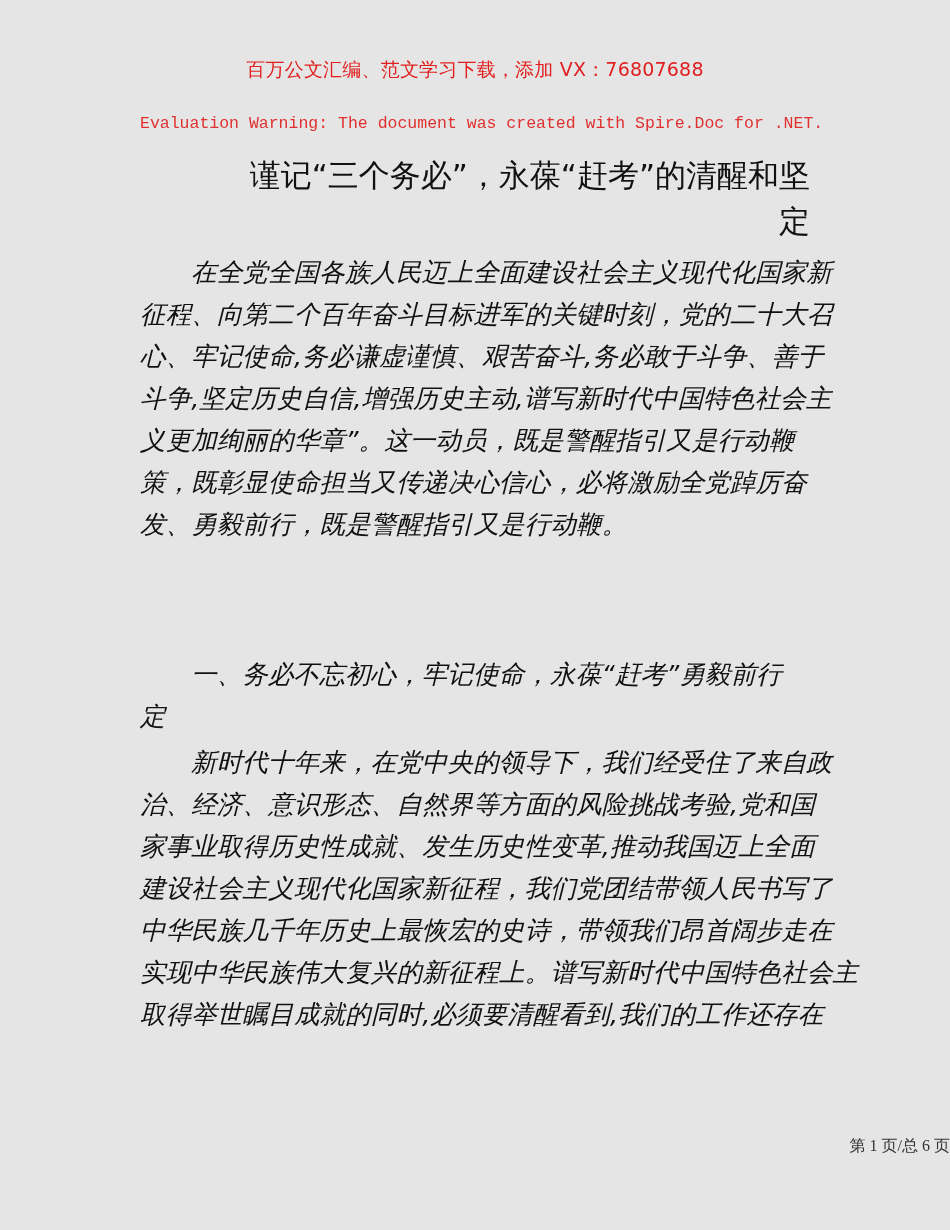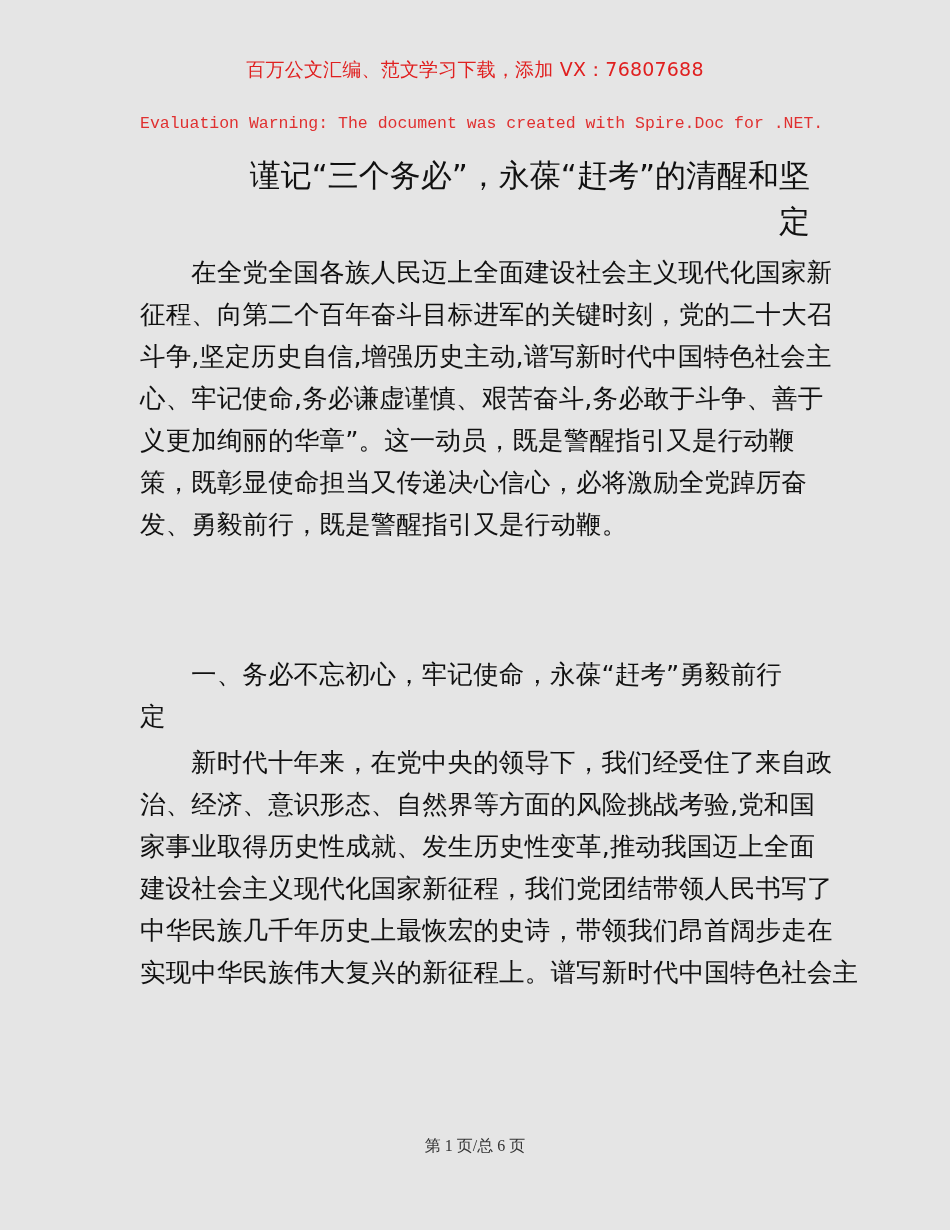--- a/index.html
+++ b/index.html
@@ -63,31 +63,32 @@
       width: 680px;
       font-size: 25.5px;
       color: #111111;
     }
     .body-text .line {
       display: block;
       height: 42px;
       line-height: 42px;
       white-space: nowrap;
       letter-spacing: 0.15px;
+      font-style: italic;
     }
     .indent { padding-left: 51px; }
     .para-1 { top: 251px; }
     .para-2 { top: 653px; }
     .para-3 { top: 741px; }
     .footer {
       position: absolute;
       top: 1136px;
       left: 0;
       width: 950px;
-      text-align: center;
+      text-align: right;
       font-family: "Liberation Serif", "DejaVu Serif", serif;
       font-size: 16px;
       line-height: 20px;
       color: #333333;
     }
   </style>
 </head>
 <body>
 
 <div class="page">
@@ -97,36 +98,37 @@
   <div class="eval-warning">Evaluation Warning: The document was created with Spire.Doc for .NET.</div>
 
   <h1 class="doc-title">
     <span class="line">谨记“三个务必”，永葆“赶考”的清醒和坚</span>
     <span class="line">定</span>
   </h1>
 
   <div class="body-text para-1">
     <span class="line indent">在全党全国各族人民迈上全面建设社会主义现代化国家新</span>
     <span class="line">征程、向第二个百年奋斗目标进军的关键时刻，党的二十大召</span>
+    <span class="line">心、牢记使命,务必谦虚谨慎、艰苦奋斗,务必敢于斗争、善于</span>
     <span class="line">斗争,坚定历史自信,增强历史主动,谱写新时代中国特色社会主</span>
-    <span class="line">心、牢记使命,务必谦虚谨慎、艰苦奋斗,务必敢于斗争、善于</span>
     <span class="line">义更加绚丽的华章”。这一动员，既是警醒指引又是行动鞭</span>
     <span class="line">策，既彰显使命担当又传递决心信心，必将激励全党踔厉奋</span>
     <span class="line">发、勇毅前行，既是警醒指引又是行动鞭。</span>
   </div>
 
   <div class="body-text para-2">
     <span class="line indent">一、务必不忘初心，牢记使命，永葆“赶考”勇毅前行</span>
     <span class="line">定</span>
   </div>
 
   <div class="body-text para-3">
     <span class="line indent">新时代十年来，在党中央的领导下，我们经受住了来自政</span>
     <span class="line">治、经济、意识形态、自然界等方面的风险挑战考验,党和国</span>
     <span class="line">家事业取得历史性成就、发生历史性变革,推动我国迈上全面</span>
     <span class="line">建设社会主义现代化国家新征程，我们党团结带领人民书写了</span>
     <span class="line">中华民族几千年历史上最恢宏的史诗，带领我们昂首阔步走在</span>
     <span class="line">实现中华民族伟大复兴的新征程上。谱写新时代中国特色社会主</span>
+    <span class="line">取得举世瞩目成就的同时,必须要清醒看到,我们的工作还存在</span>
   </div>
 
   <div class="footer">第 1 页/总 6 页</div>
 
 </div>
 
 </body></html>

